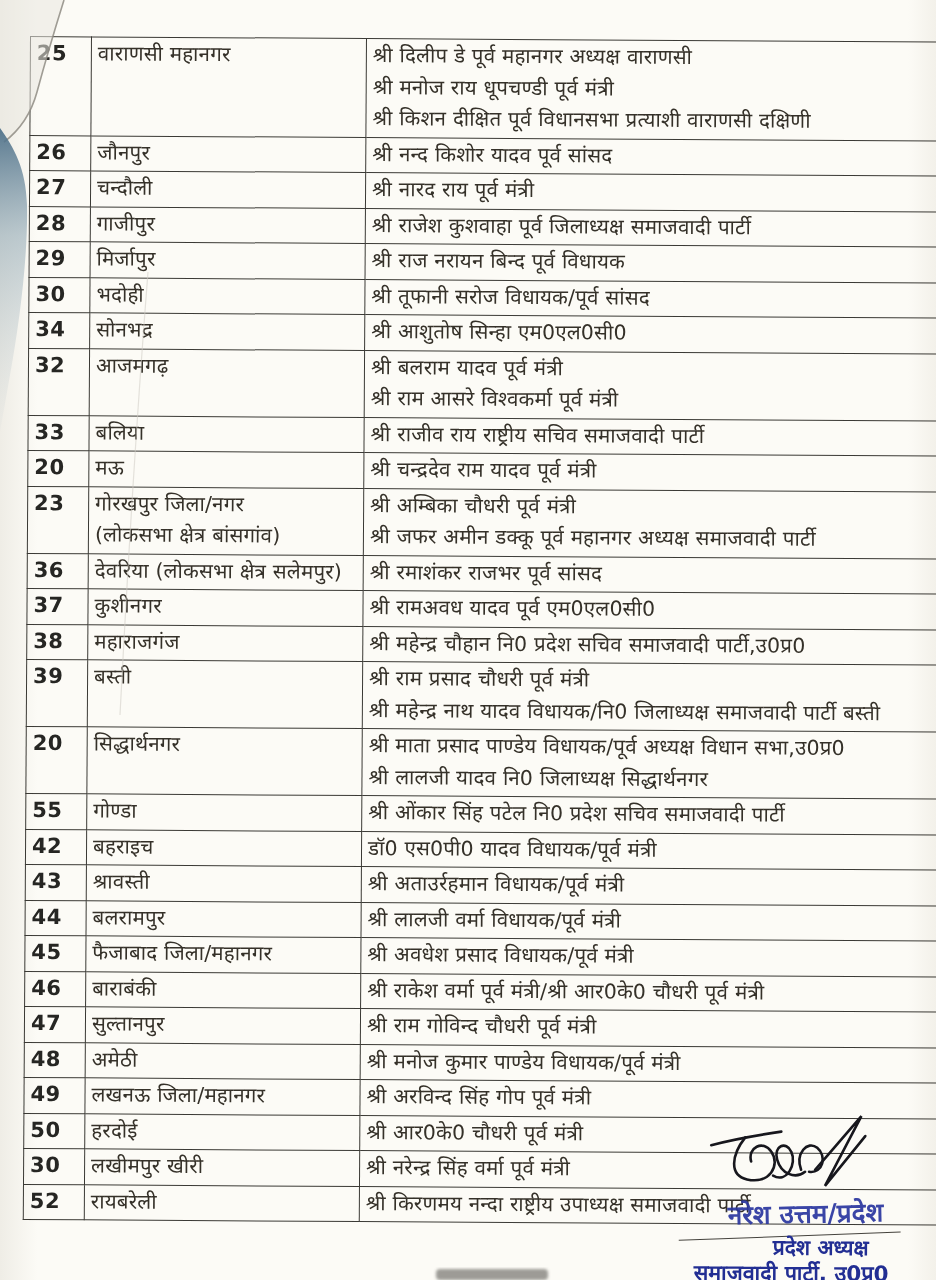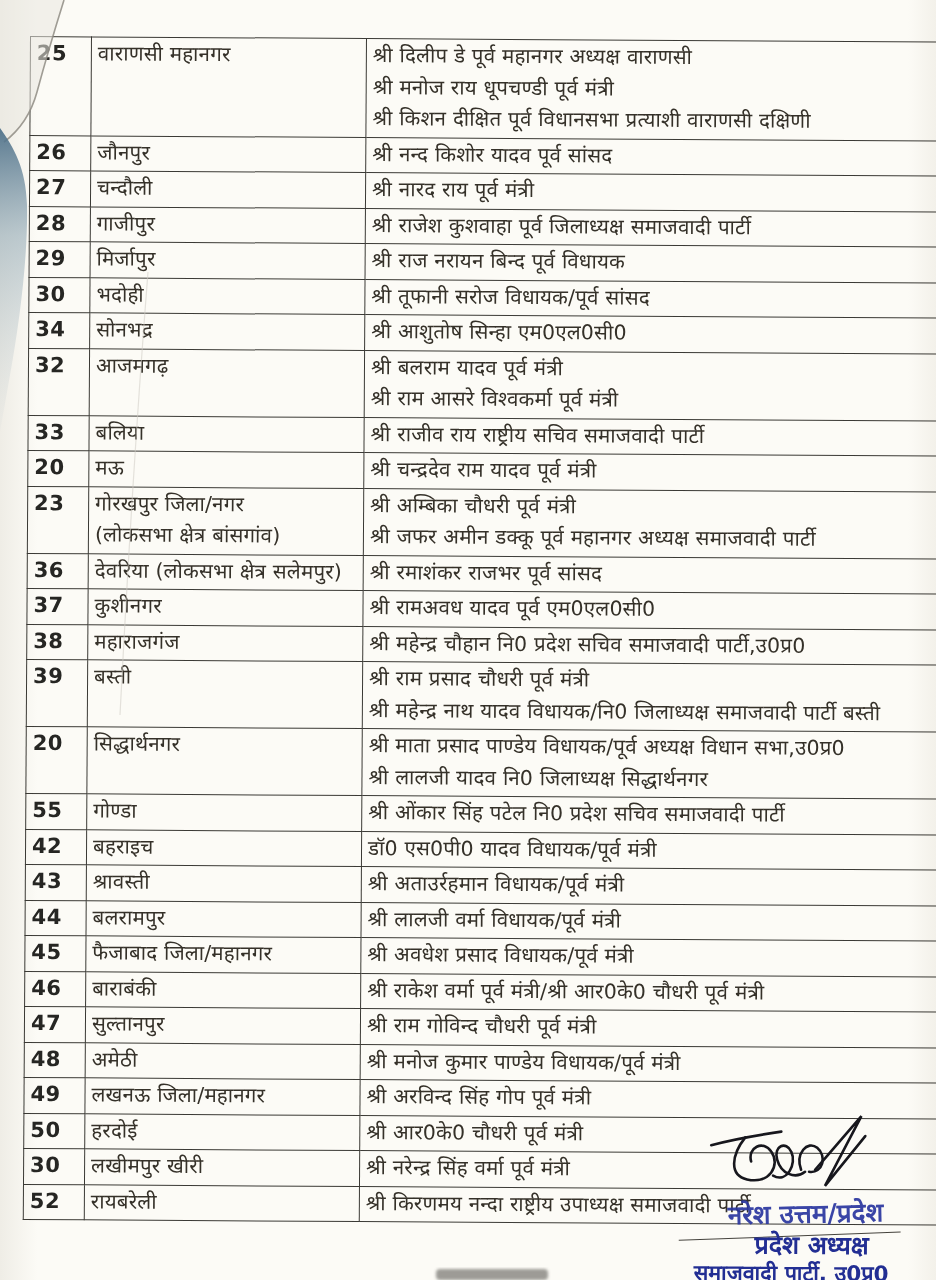--- a/index.html
+++ b/index.html
@@ -39,21 +39,21 @@
     position:absolute;right:16px;bottom:-6px;z-index:6;
     font-size:26px;font-weight:600;color:#2a36a0;white-space:nowrap;
     transform:rotate(-1.5deg);opacity:0.92;
   }
   .sig-underline{
     position:absolute;right:-2px;bottom:-12px;width:222px;height:0;
     border-top:1.4px solid #45433d;transform:rotate(-2.5deg);z-index:4;
   }
   .sig-title{
     position:absolute;right:30px;bottom:-36px;z-index:6;
-    font-size:25px;font-weight:600;color:#222e93;white-space:nowrap;
+    font-size:21px;font-weight:600;color:#222e93;white-space:nowrap;
   }
   .sig-org{
     position:absolute;right:10px;bottom:-62px;z-index:6;
     font-size:21.5px;font-weight:600;color:#222e93;white-space:nowrap;
   }
 </style>
 </head>
 <body>
 
 <div class="page">

